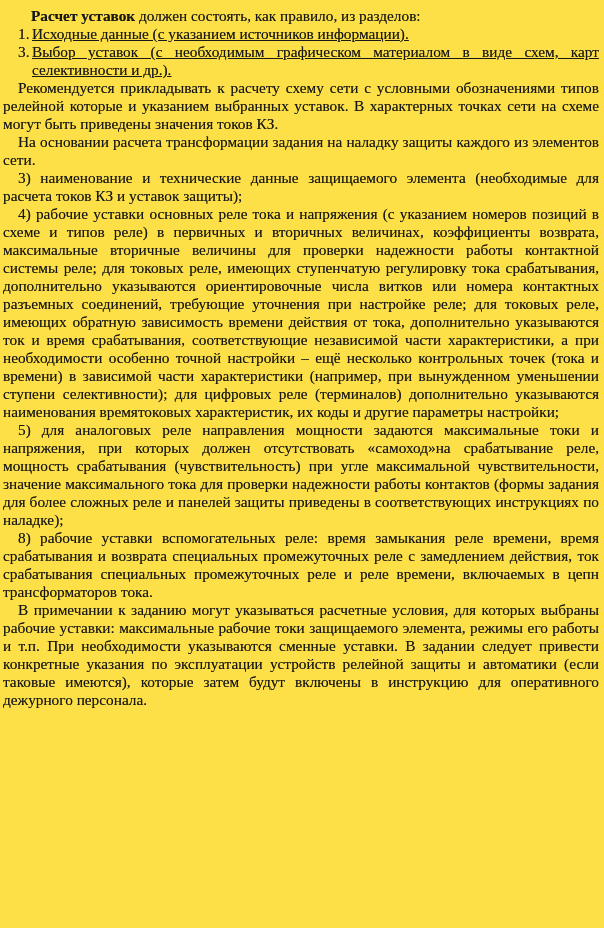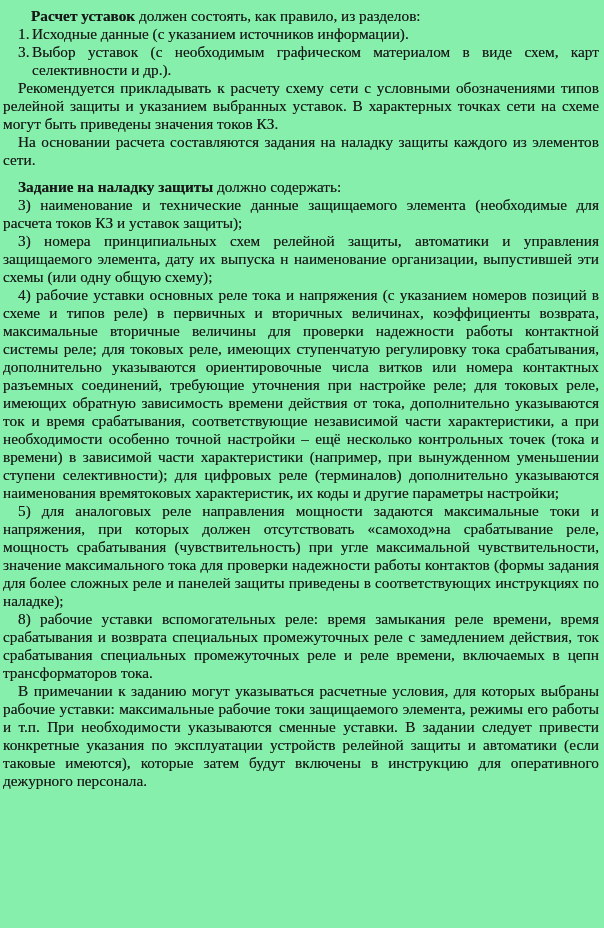--- a/index.html
+++ b/index.html
@@ -5,21 +5,21 @@
   html, body {
     margin: 0;
     padding: 0;
     background: #e8e8e8;
   }
   .page {
     position: relative;
     width: 604px;
     height: 928px;
     margin: 0;
-    background: #86efac;
+    background: #fde047;
     overflow: hidden;
     box-sizing: border-box;
     padding: 7px 5px 0 3px;
     font-family: "Liberation Serif", "DejaVu Serif", serif;
     font-size: 15.3px;
     line-height: 18px;
     color: #181818;
     text-shadow: 0 0 0.45px rgba(10,10,10,0.55);
   }
   .para {
@@ -27,46 +27,45 @@
     text-align: justify;
   }
   .indent { text-indent: 15px; }
   .indent-lg { text-indent: 28px; }
   .gap-before { margin-top: 9px; }
   .lead { font-weight: bold; }
   .oli {
     margin: 0 0 0 29px;
     text-indent: -14px;
     text-align: justify;
+    text-decoration: underline;
   }
   .oli .num {
     display: inline-block;
     width: 14px;
     text-indent: 0;
   }
 </style>
 </head>
 <body>
 
 <div class="page">
 
   <p class="para indent-lg"><span class="lead">Расчет уставок</span><span> должен состоять, как правило, из разделов:</span></p>
 
   <div>
     <p class="oli"><span class="num">1.</span><span>Исходные данные (с указанием источников информации).</span></p>
     <p class="oli"><span class="num">3.</span><span>Выбор уставок (с необходимым графическом материалом в виде схем, карт селективности и др.).</span></p>
   </div>
 
-  <p class="para indent">Рекомендуется прикладывать к расчету схему сети с условными обозначениями типов релейной защиты и указанием выбранных уставок. В характерных точках сети на схеме могут быть приведены значения токов КЗ.</p>
+  <p class="para indent">Рекомендуется прикладывать к расчету схему сети с условными обозначениями типов релейной которые и указанием выбранных уставок. В характерных точках сети на схеме могут быть приведены значения токов КЗ.</p>
 
-  <p class="para indent">На основании расчета составляются задания на наладку защиты каждого из элементов сети.</p>
+  <p class="para indent">На основании расчета трансформации задания на наладку защиты каждого из элементов сети.</p>
 
-  <p class="para indent gap-before"><span class="lead">Задание на наладку защиты</span><span> должно содержать:</span></p>
 
   <p class="para indent">3) наименование и технические данные защищаемого элемента (необходимые для расчета токов КЗ и уставок защиты);</p>
-  <p class="para indent">3) номера принципиальных схем релейной защиты, автоматики и управления защищаемого элемента, дату их выпуска н наименование организации, выпустившей эти схемы (или одну общую схему);</p>
   <p class="para indent">4) рабочие уставки основных реле тока и напряжения (с указанием номеров позиций в схеме и типов реле) в первичных и вторичных величинах, коэффициенты возврата, максимальные вторичные величины для проверки надежности работы контактной системы реле; для токовых реле, имеющих ступенчатую регулировку тока срабатывания, дополнительно указываются ориентировочные числа витков или номера контактных разъемных соединений, требующие уточнения при настройке реле; для токовых реле, имеющих обратную зависимость времени действия от тока, дополнительно указываются ток и время срабатывания, соответствующие независимой части характеристики, а при необходимости особенно точной настройки – ещё несколько контрольных точек (тока и времени) в зависимой части характеристики (например, при вынужденном уменьшении ступени селективности); для цифровых реле (терминалов) дополнительно указываются наименования времятоковых характеристик, их коды и другие параметры настройки;</p>
   <p class="para indent">5) для аналоговых реле направления мощности задаются максимальные токи и напряжения, при которых должен отсутствовать «самоход»на срабатывание реле, мощность срабатывания (чувствительность) при угле максимальной чувствительности, значение максимального тока для проверки надежности работы контактов (формы задания для более сложных реле и панелей защиты приведены в соответствующих инструкциях по наладке);</p>
   <p class="para indent">8) рабочие уставки вспомогательных реле: время замыкания реле времени, время срабатывания и возврата специальных промежуточных реле с замедлением действия, ток срабатывания специальных промежуточных реле и реле времени, включаемых в цепн трансформаторов тока.</p>
 
   <p class="para indent">В примечании к заданию могут указываться расчетные условия, для которых выбраны рабочие уставки: максимальные рабочие токи защищаемого элемента, режимы его работы и т.п. При необходимости указываются сменные уставки. В задании следует привести конкретные указания по эксплуатации устройств релейной защиты и автоматики (если таковые имеются), которые затем будут включены в инструкцию для оперативного дежурного персонала.</p>
 
 </div>
 
 </body></html>

